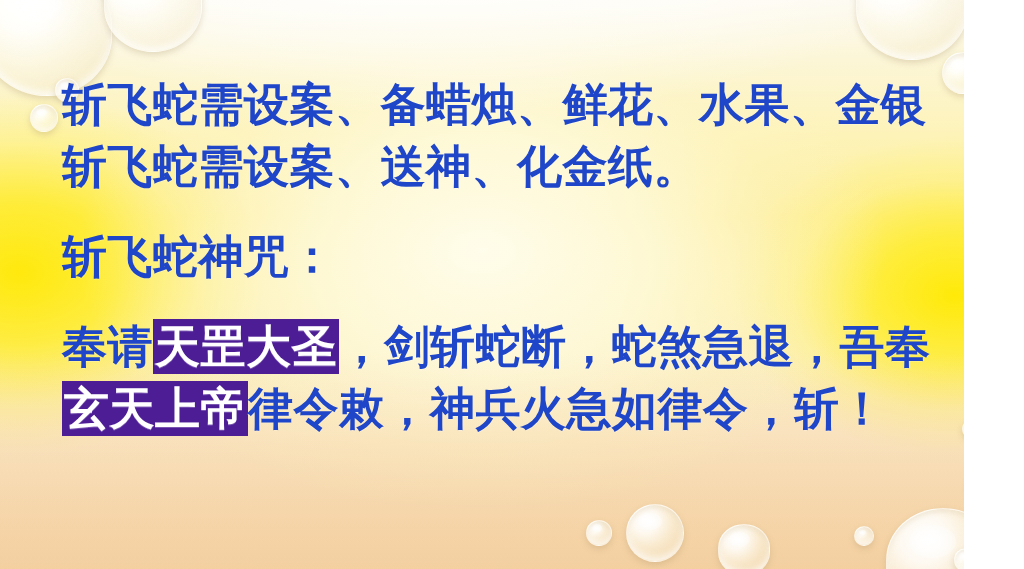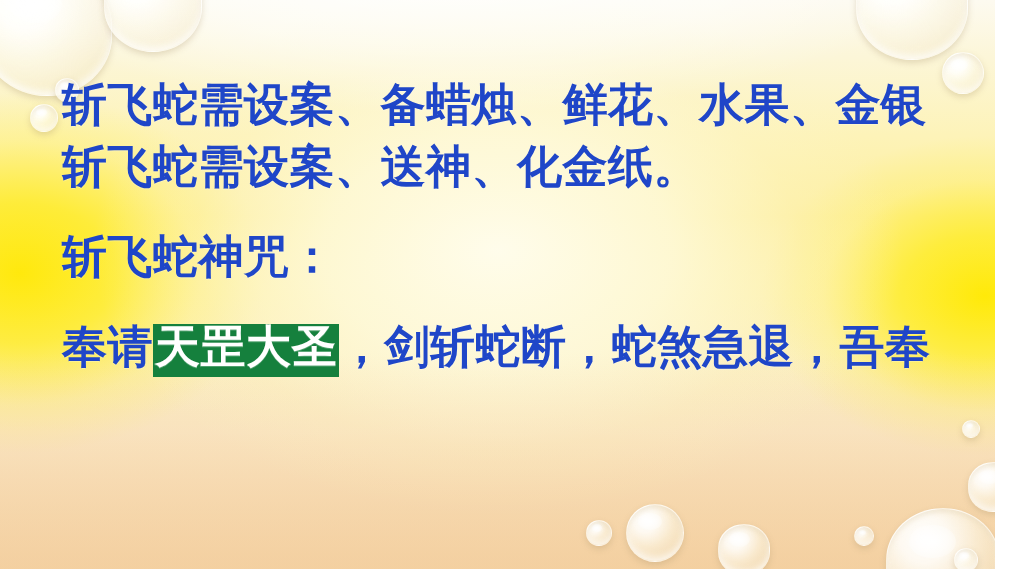--- a/index.html
+++ b/index.html
@@ -10,21 +10,20 @@
   }
 
   #slide {
     position: relative;
     width: 964px;
     height: 569px;
     overflow: hidden;
     font-family: "DejaVu Sans", "Liberation Sans", sans-serif;
     
     background: #fdf5d8;
-    padding-left: 31px;
   }
 
   
   .bg-layer {
     position: absolute;
     inset: 0;
     pointer-events: none;
   }
 
   
@@ -139,25 +138,24 @@
   
   .hl-blue {
     background: #E1140A;
     color: #1F46C8;
     padding: 1px 2px;
     box-decoration-break: clone;
     -webkit-box-decoration-break: clone;
   }
   
   .hl-white {
-    background: #15803d;
+    background: #4c1d95;
     color: #FFFFFF;
     padding: 1px 2px;
     box-decoration-break: clone;
-    font-family: Liberation Mono, monospace;
     -webkit-box-decoration-break: clone;
   }
 </style>
 </head>
 <body>
 
 <div id="slide">
 
   <div class="bg-layer bg-vertical"></div>
   <div class="bg-layer bg-left-glow"></div>
@@ -182,15 +180,16 @@
       <div class="bubble flat" style="left: 968px; top: 462px; width: 48px; height: 48px;"></div>
       <div class="bubble" style="left: 954px; top: 548px; width: 22px; height: 22px;"></div>
       <div class="bubble" style="left: 962px; top: 420px; width: 16px; height: 16px;"></div>
     </div>
 
   <div class="text-body" id="text-body">
       <div class="line"><span>斩飞蛇需设案、备蜡烛、鲜花、水果、金银</span></div>
       <div class="line"><span>斩飞蛇需设案、送神、化金纸。</span></div>
       <div class="line gap-before"><span>斩飞蛇神咒：</span></div>
       <div class="line gap-before"><span>奉请</span><span class="hl-white">天罡大圣</span><span>，剑斩蛇断，蛇煞急退，吾奉</span></div>
+      <div class="line"><span class="hl-white">玄天上帝</span><span>律令敕，神兵火急如律令，斩！</span></div>
     </div>
 
 </div>
 
 </body></html>

